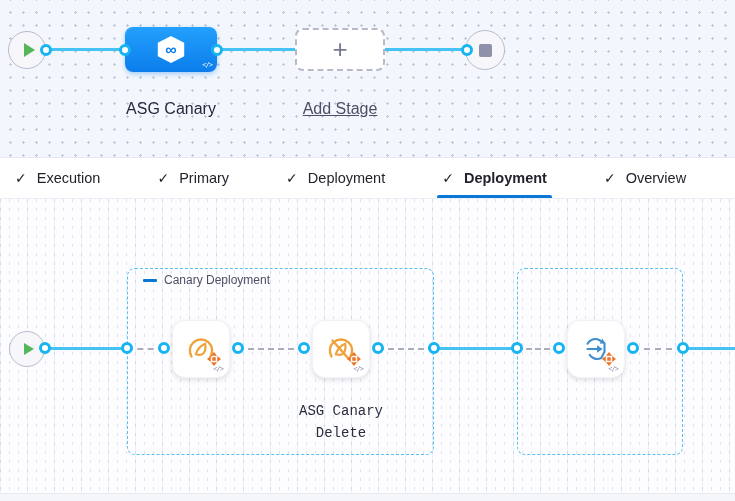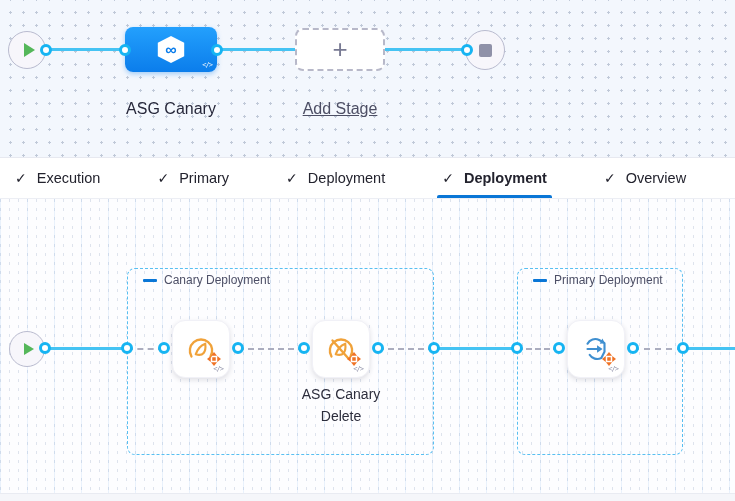--- a/index.html
+++ b/index.html
@@ -149,24 +149,20 @@
   </div>
 
   <div class="canvas-bottom">
 
     <div class="group" style="left:127px; top:69px; width:307px; height:187px;"></div>
     <div class="group" style="left:517px; top:69px; width:166px; height:187px;"></div>
 
     <div class="group-title" style="left:143px; top:74px;">
       <span class="dash"></span>
       <span class="txt">Canary Deployment</span>
-    </div>
-    <div class="group-title" style="left:533px; top:74px;">
-      <span class="dash"></span>
-      <span class="txt">Primary Deployment</span>
     </div>
 
     <div class="edge" style="left:45px; top:148px; width:82px;"></div>
     <div class="edge" style="left:434px; top:148px; width:83px;"></div>
     <div class="edge" style="left:683px; top:148px; width:52px;"></div>
 
     <div class="edge-dashed" style="left:127px; top:149px; width:37px;"></div>
     <div class="edge-dashed" style="left:238px; top:149px; width:66px;"></div>
     <div class="edge-dashed" style="left:378px; top:149px; width:56px;"></div>
     <div class="edge-dashed" style="left:517px; top:149px; width:42px;"></div>
@@ -241,18 +237,18 @@
     <div class="dot" style="left:158px; top:143px;"></div>
     <div class="dot" style="left:232px; top:143px;"></div>
     <div class="dot" style="left:298px; top:143px;"></div>
     <div class="dot" style="left:372px; top:143px;"></div>
     <div class="dot" style="left:428px; top:143px;"></div>
     <div class="dot" style="left:511px; top:143px;"></div>
     <div class="dot" style="left:553px; top:143px;"></div>
     <div class="dot" style="left:627px; top:143px;"></div>
     <div class="dot" style="left:677px; top:143px;"></div>
 
-    <div class="step-label" style="left:283px; top:185px;">ASG Canary Delete</div>
+    <div class="step-label" style="left:283px; top:202px;font-family:Liberation Mono, monospace;">ASG Canary Delete</div>
 
     <div class="bottom-strip"></div>
   </div>
 
 </div>
 
 </body></html>

